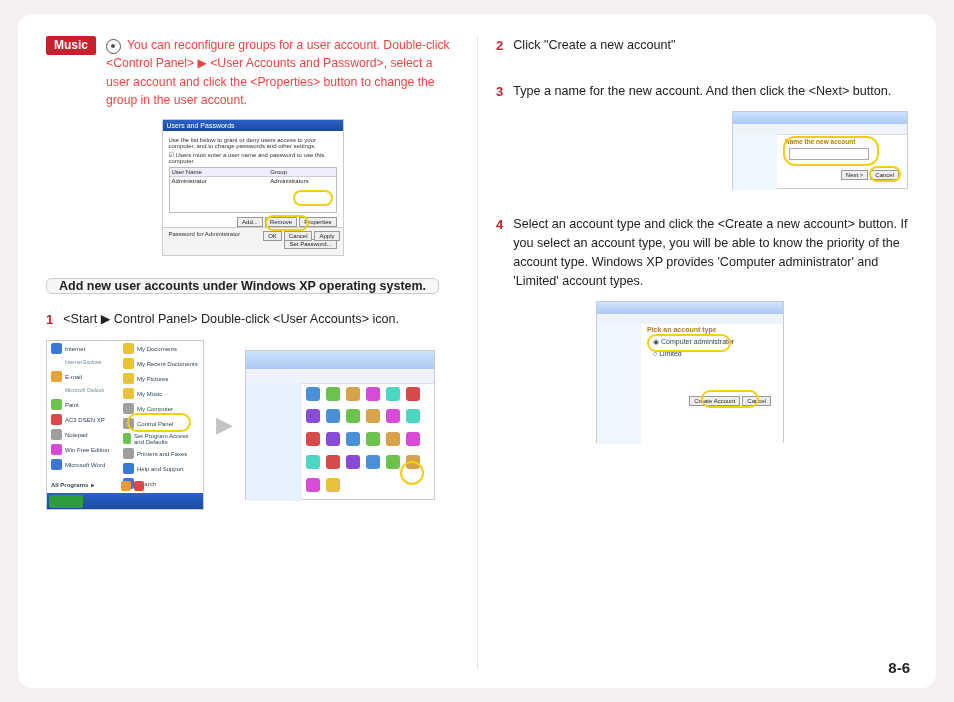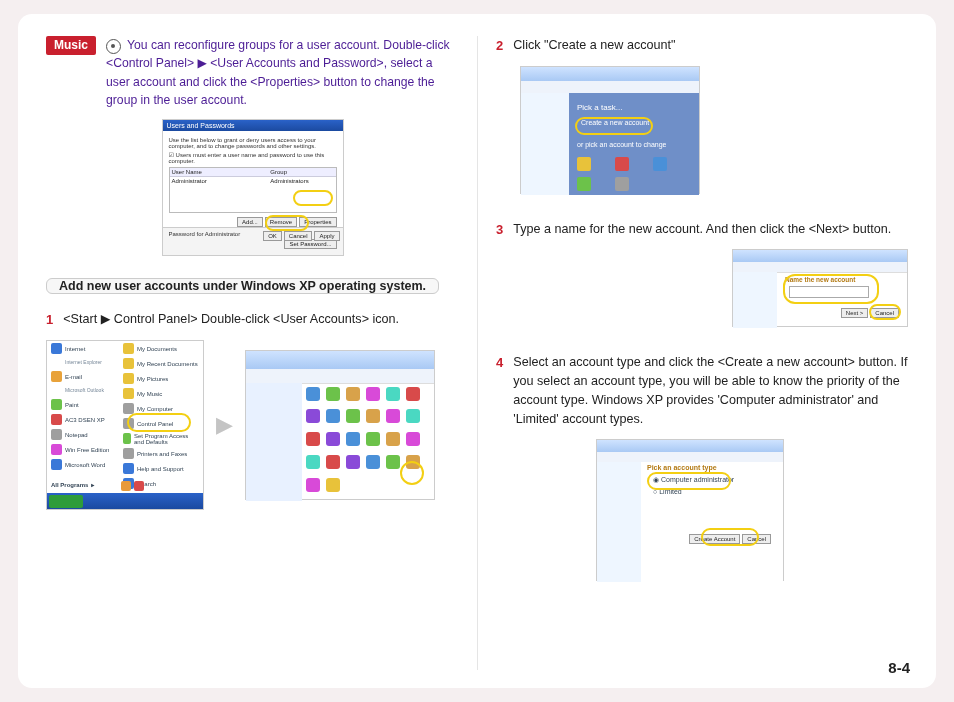--- a/index.html
+++ b/index.html
@@ -37,21 +37,21 @@
     font-weight:bold;
     padding:3px 8px 4px 8px;
     border-radius:2px;
     margin-right:10px;
     flex:0 0 auto;
     line-height:1;
   }
   .note-text {
     font-size:12.2px;
     line-height:1.5;
-    color:#4c1d95;
+    color:#ef4444;
   }
   .note-bullet{
     display:inline-block;
     width:13px; height:13px;
     border:1.5px solid #555;
     border-radius:50%;
     position:relative;
     vertical-align:text-top;
     margin-right:6px;
     top:1px;
@@ -364,35 +364,20 @@
     </div>
 
   </div>
 
   <div class="col col-right">
 
     <div class="step">
       <span class="step-num">2</span>
       <span class="step-text">Click "Create a new account"</span>
     </div>
-    <div class="shot shot-ua">
-      <div class="top"></div>
-      <div class="bar"></div>
-      <div class="side"></div>
-      <div class="main"></div>
-      <div class="task">Pick a task...</div>
-      <div style="position:absolute;left:60px;top:52px;font-size:7px;color:#fff;">Create a new account</div>
-      <div style="position:absolute;left:56px;top:74px;font-size:7px;color:#fff;">or pick an account to change</div>
-      <span class="acct" style="left:56px;top:90px;background:#e8c23a;"></span>
-      <span class="acct" style="left:94px;top:90px;background:#d84a4a;"></span>
-      <span class="acct" style="left:132px;top:90px;background:#4a90d8;"></span>
-      <span class="acct" style="left:56px;top:110px;background:#6cc24a;"></span>
-      <span class="acct" style="left:94px;top:110px;background:#9f9f9f;"></span>
-      <div class="hl"></div>
-    </div>
 
     <div class="step" style="margin-top:26px;">
       <span class="step-num">3</span>
       <span class="step-text">Type a name for the new account. And then click the &lt;Next&gt; button.</span>
     </div>
     <div class="shot shot-name" style="float:right;">
       <div class="top"></div>
       <div class="bar"></div>
       <div style="position:absolute;left:0;top:22px;width:44px;height:56px;background:#eef6ff;"></div>
       <div style="position:absolute;left:52px;top:26px;font-size:6.5px;color:#b37a14;font-weight:bold;">Name the new account</div>
@@ -421,15 +406,15 @@
       <div style="position:absolute;right:12px;bottom:36px;display:flex;gap:2px;">
         <span style="border:1px solid #999;background:#eee;font-size:6px;padding:1px 4px;">Create Account</span>
         <span style="border:1px solid #999;background:#eee;font-size:6px;padding:1px 4px;">Cancel</span>
       </div>
       <div class="hl1"></div>
       <div class="hl2"></div>
     </div>
 
   </div>
 
-  <div class="page-num">8-4</div>
+  <div class="page-num">8-6</div>
 
 </div>
 
 </body></html>

